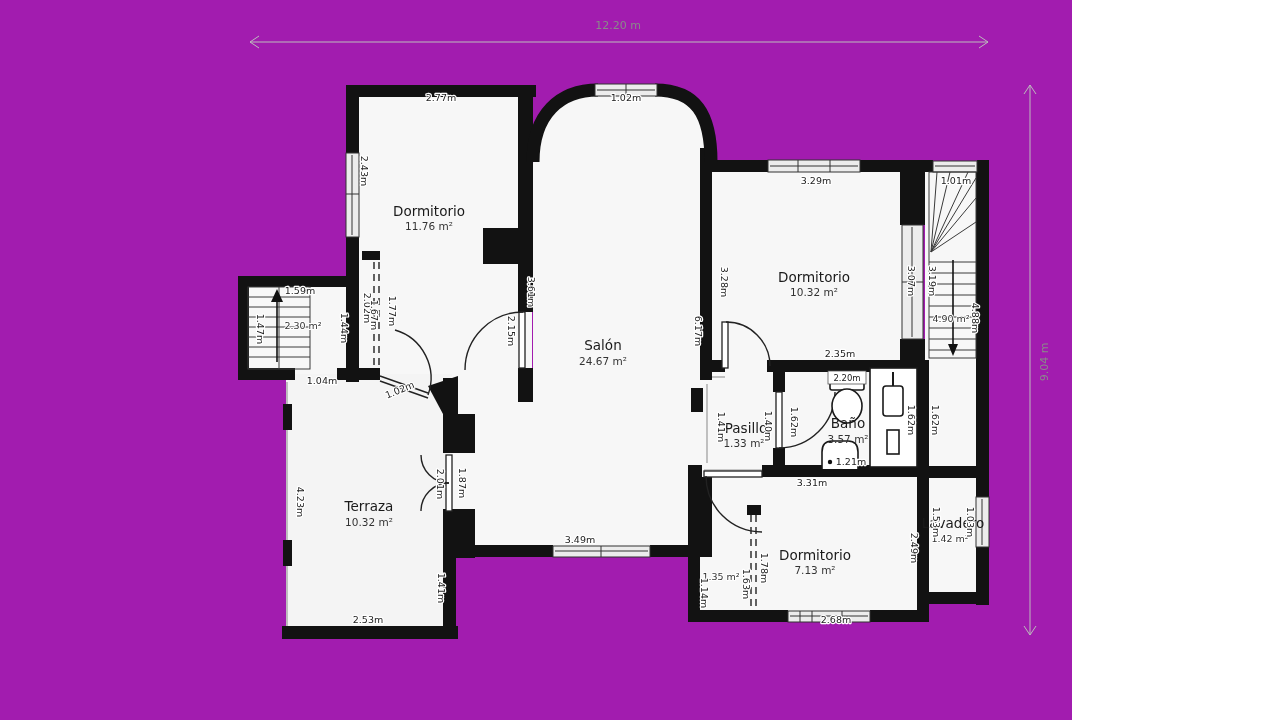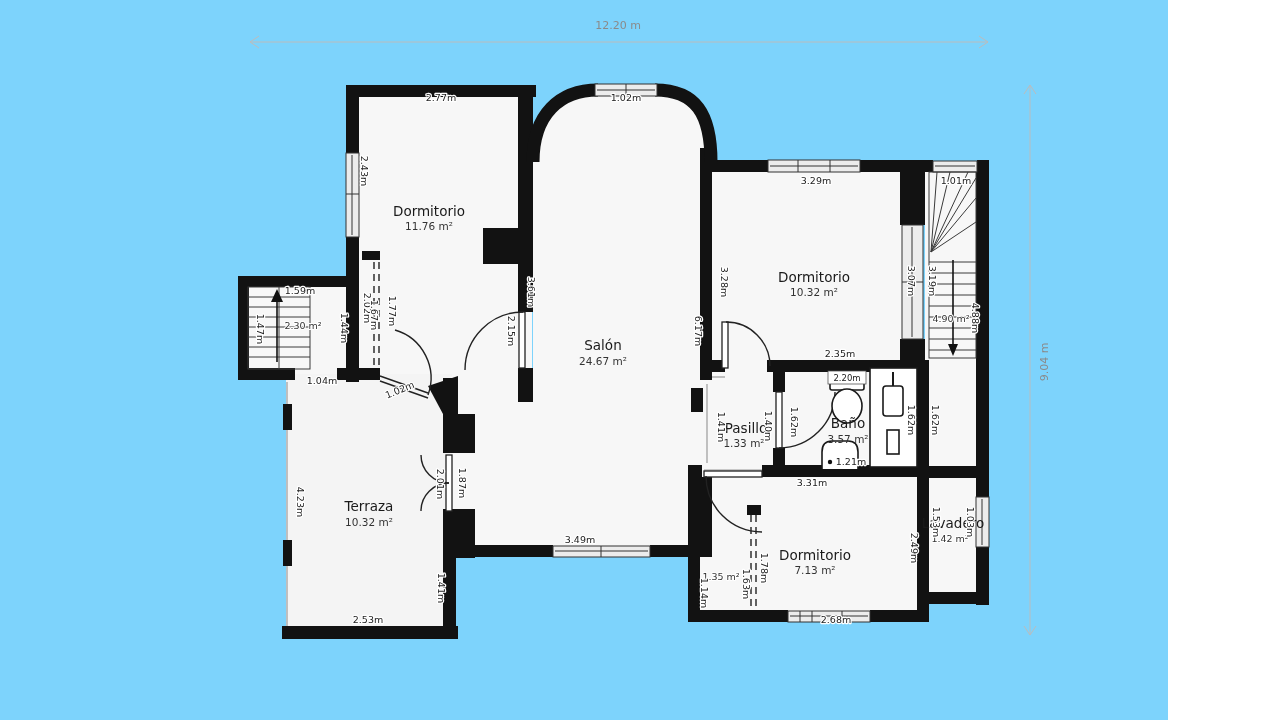--- a/index.html
+++ b/index.html
@@ -1,16 +1,16 @@
 <!DOCTYPE html>
 <html><head>
 <meta charset="utf-8">
 <style>
   html,body{margin:0;padding:0;background:#ffffff;}
-  #stage{position:relative;width:1168px;height:720px;background:#7dd3fc;overflow:hidden;}
+  #stage{position:relative;width:1072px;height:720px;background:#a21caf;overflow:hidden;}
   svg{position:absolute;left:0;top:0;}
   text{font-family:"DejaVu Sans",sans-serif;text-anchor:middle;}
   .w{fill:#121212;}
   .rfill{fill:#f7f7f7;}
   .tfill{fill:#f4f4f4;}
   .win{fill:#ececec;stroke:#333;stroke-width:1;}
   .winline{stroke:#333;stroke-width:1;fill:none;}
   .dash{stroke:#222;stroke-width:1.4;stroke-dasharray:7 5;fill:none;}
   .thin{stroke:#9a9a9a;stroke-width:1.2;fill:none;}
   .stair{stroke:#3a3a3a;stroke-width:1;fill:none;}

